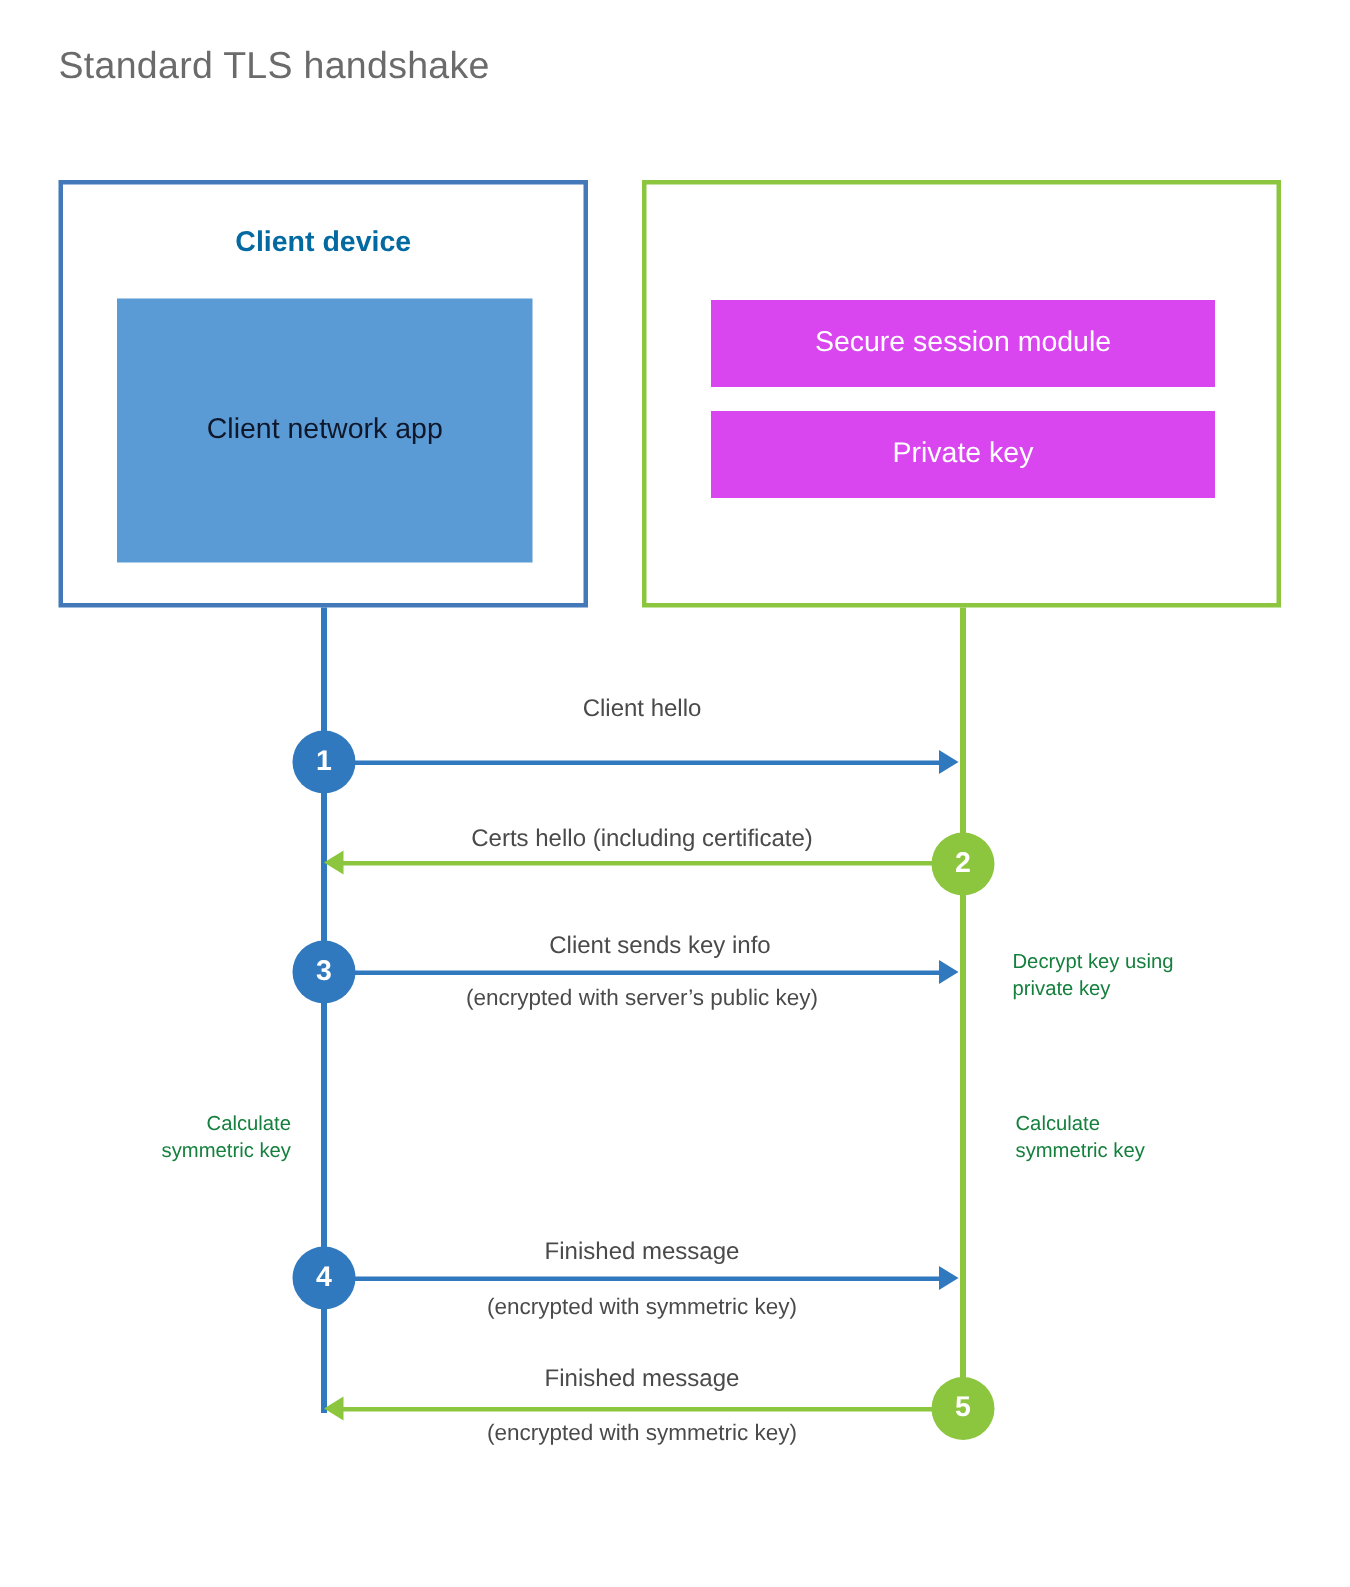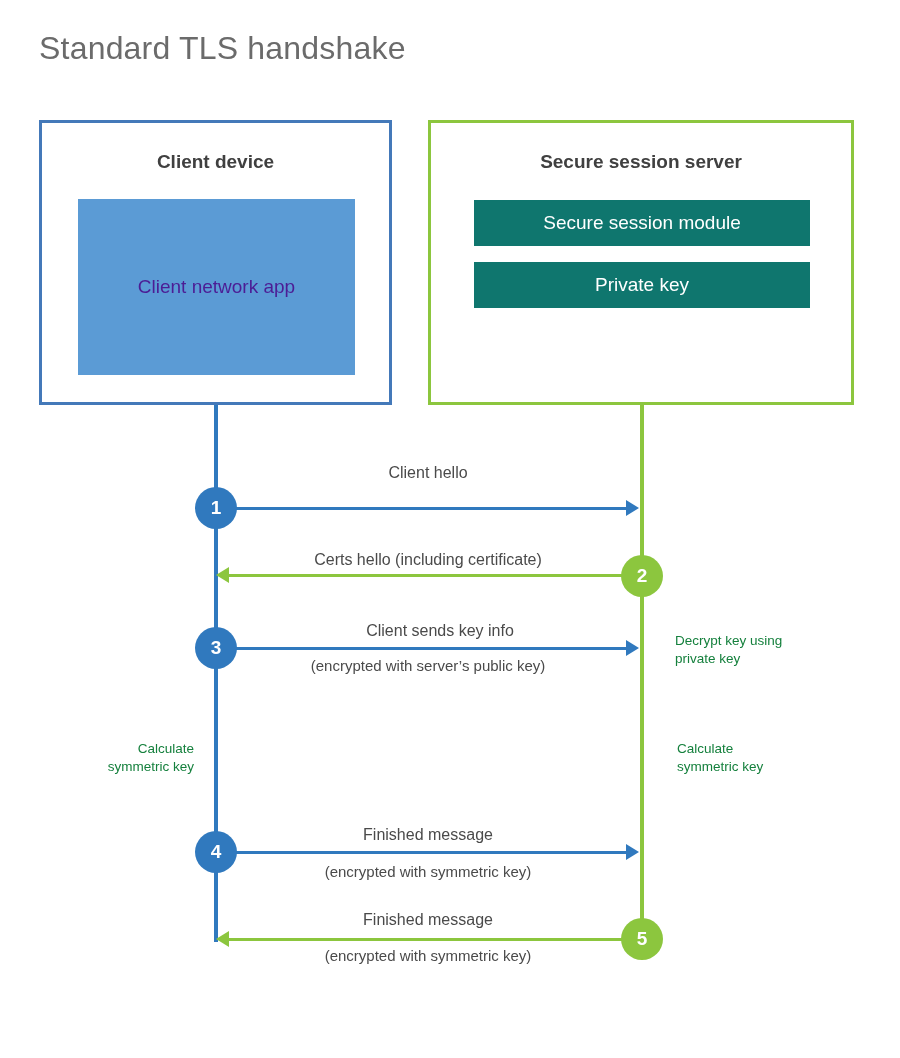--- a/index.html
+++ b/index.html
@@ -14,21 +14,21 @@
     position: relative;
     font-family: "Liberation Sans", "DejaVu Sans", sans-serif;
     overflow: hidden;
   }
 
   
   #diagram-title {
     position: absolute;
     left: 39px;
     top: 30px;
-    font-size: 32px;
+    font-size: 25px;
     font-weight: 300;
     color: #6b6b6b;
     letter-spacing: 0.2px;
     white-space: nowrap;
   }
 
   
   .participant-box {
     position: absolute;
     background: #ffffff;
@@ -49,52 +49,52 @@
     border: 3px solid #8cc63e;
   }
   .participant-title {
     position: absolute;
     left: 0;
     right: 0;
     top: 28px;
     text-align: center;
     font-size: 19px;
     font-weight: bold;
-    color: #404040;
+    color: #0369a1;
   }
 
   
   #client-app-block {
     position: absolute;
     left: 36px;
     top: 76px;
     width: 277px;
     height: 176px;
     background: #5b9bd5;
-    color: #4c1d95;
+    color: #0f172a;
     font-size: 19px;
     display: flex;
     align-items: center;
     justify-content: center;
     text-align: center;
     line-height: 1.35;
     padding: 0 24px;
     box-sizing: border-box;
   }
 
   
   #server-modules {
     position: absolute;
     left: 43px;
     top: 77px;
     width: 336px;
   }
   .server-module {
-    height: 46px;
-    background: #0f766e;
+    height: 58px;
+    background: #d946ef;
     color: #ffffff;
     font-size: 19px;
     display: flex;
     align-items: center;
     justify-content: center;
     margin-bottom: 16px;
   }
   .server-module:last-child { margin-bottom: 0; }
 
   
@@ -179,21 +179,20 @@
 <body>
 
 <div id="diagram-title">Standard TLS handshake</div>
 
 <div id="client-device-box" class="participant-box">
   <div class="participant-title">Client device</div>
   <div id="client-app-block">Client network app</div>
 </div>
 
 <div id="server-box" class="participant-box">
-  <div class="participant-title">Secure session server</div>
   <div id="server-modules">
     <div class="server-module">Secure session module</div>
     <div class="server-module">Private key</div>
   </div>
 </div>
 
 <div id="client-lifeline" class="lifeline"></div>
 <div id="server-lifeline" class="lifeline"></div>
 
 <div class="msg-label" style="left:228px; top:464px; width:400px;">Client hello</div>

